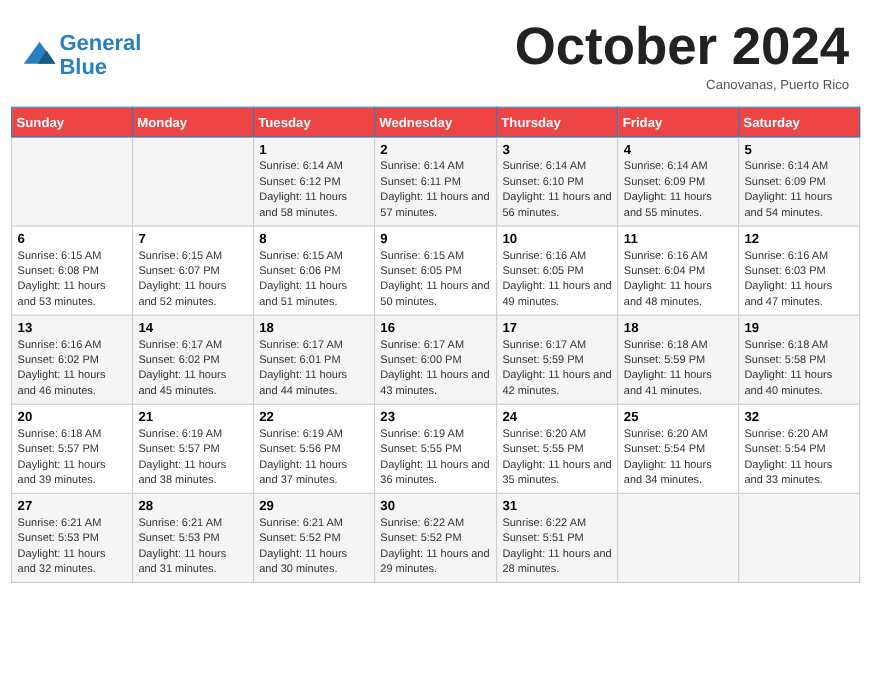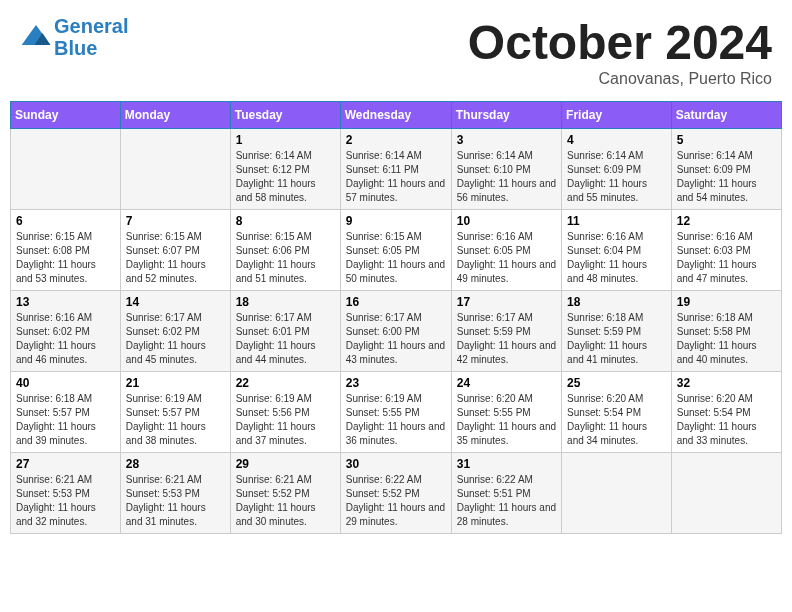--- a/index.html
+++ b/index.html
@@ -6,21 +6,21 @@
     body {
       font-family: Arial, sans-serif;
       background: #fff;
       width: 792px;
       min-height: 612px;
       padding: 10px;
     }
     .header {
       display: flex;
       justify-content: space-between;
-      align-items: flex-start;
+      align-items: center;
       margin-bottom: 8px;
       padding: 5px 10px;
     }
     .logo {
       display: flex;
       align-items: center;
     }
     .logo-text {
       font-size: 20px;
       font-weight: bold;
@@ -37,30 +37,30 @@
     }
     .title-block {
       text-align: right;
     }
     .month-title {
       font-size: 48px;
       font-weight: bold;
       color: #222;
     }
     .location {
-      font-size: 16px;
+      font-size: 12px;
       color: #555;
     }
     table {
       width: 100%;
       border-collapse: collapse;
       font-size: 11px;
     }
     thead tr th {
-      background-color: #8b5cf6;
+      background-color: #ef4444;
       color: #fff;
       padding: 6px 4px;
       text-align: left;
       font-size: 12px;
       font-weight: bold;
       border: 1px solid #2a7fc1;
     }
     tbody tr td {
       vertical-align: top;
       padding: 4px 5px;
@@ -201,21 +201,21 @@
           <div class="day-num">18</div>
           <div class="day-info">Sunrise: 6:18 AM<br>Sunset: 5:59 PM<br>Daylight: 11 hours and 41 minutes.</div>
         </td>
         <td>
           <div class="day-num">19</div>
           <div class="day-info">Sunrise: 6:18 AM<br>Sunset: 5:58 PM<br>Daylight: 11 hours and 40 minutes.</div>
         </td>
       </tr>
       <tr>
         <td>
-          <div class="day-num">40</div>
+          <div class="day-num">20</div>
           <div class="day-info">Sunrise: 6:18 AM<br>Sunset: 5:57 PM<br>Daylight: 11 hours and 39 minutes.</div>
         </td>
         <td>
           <div class="day-num">21</div>
           <div class="day-info">Sunrise: 6:19 AM<br>Sunset: 5:57 PM<br>Daylight: 11 hours and 38 minutes.</div>
         </td>
         <td>
           <div class="day-num">22</div>
           <div class="day-info">Sunrise: 6:19 AM<br>Sunset: 5:56 PM<br>Daylight: 11 hours and 37 minutes.</div>
         </td>

